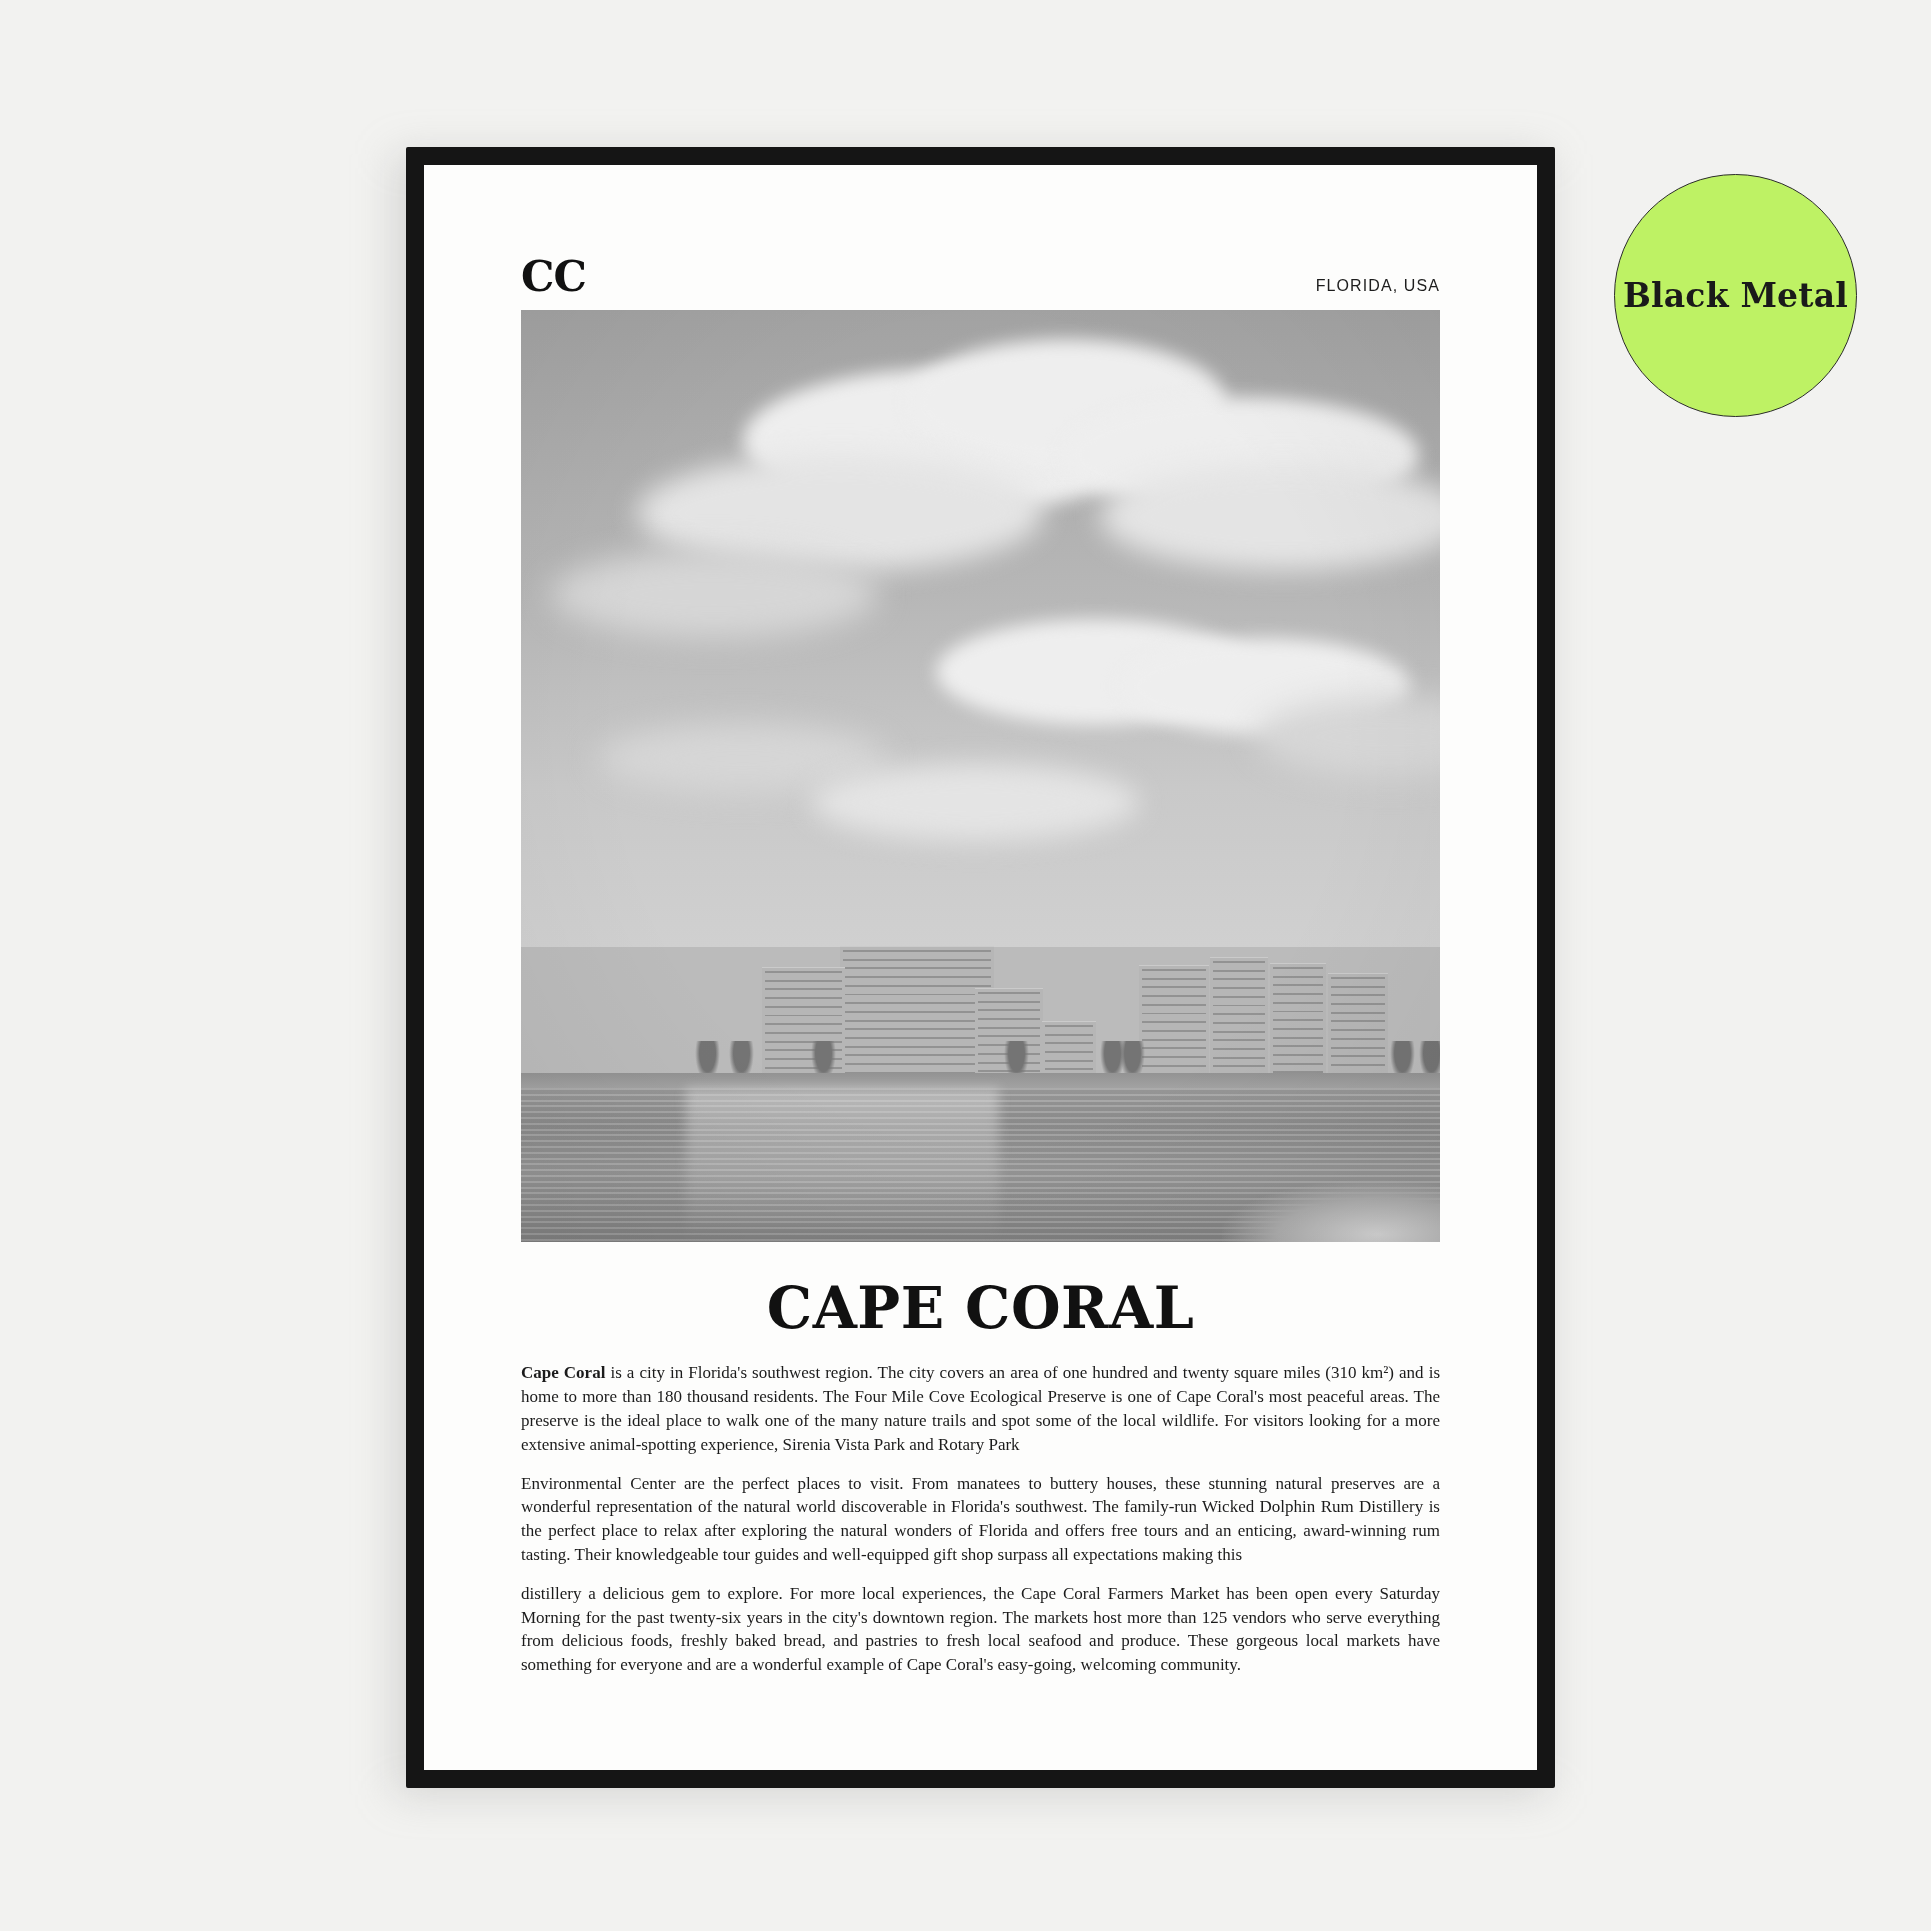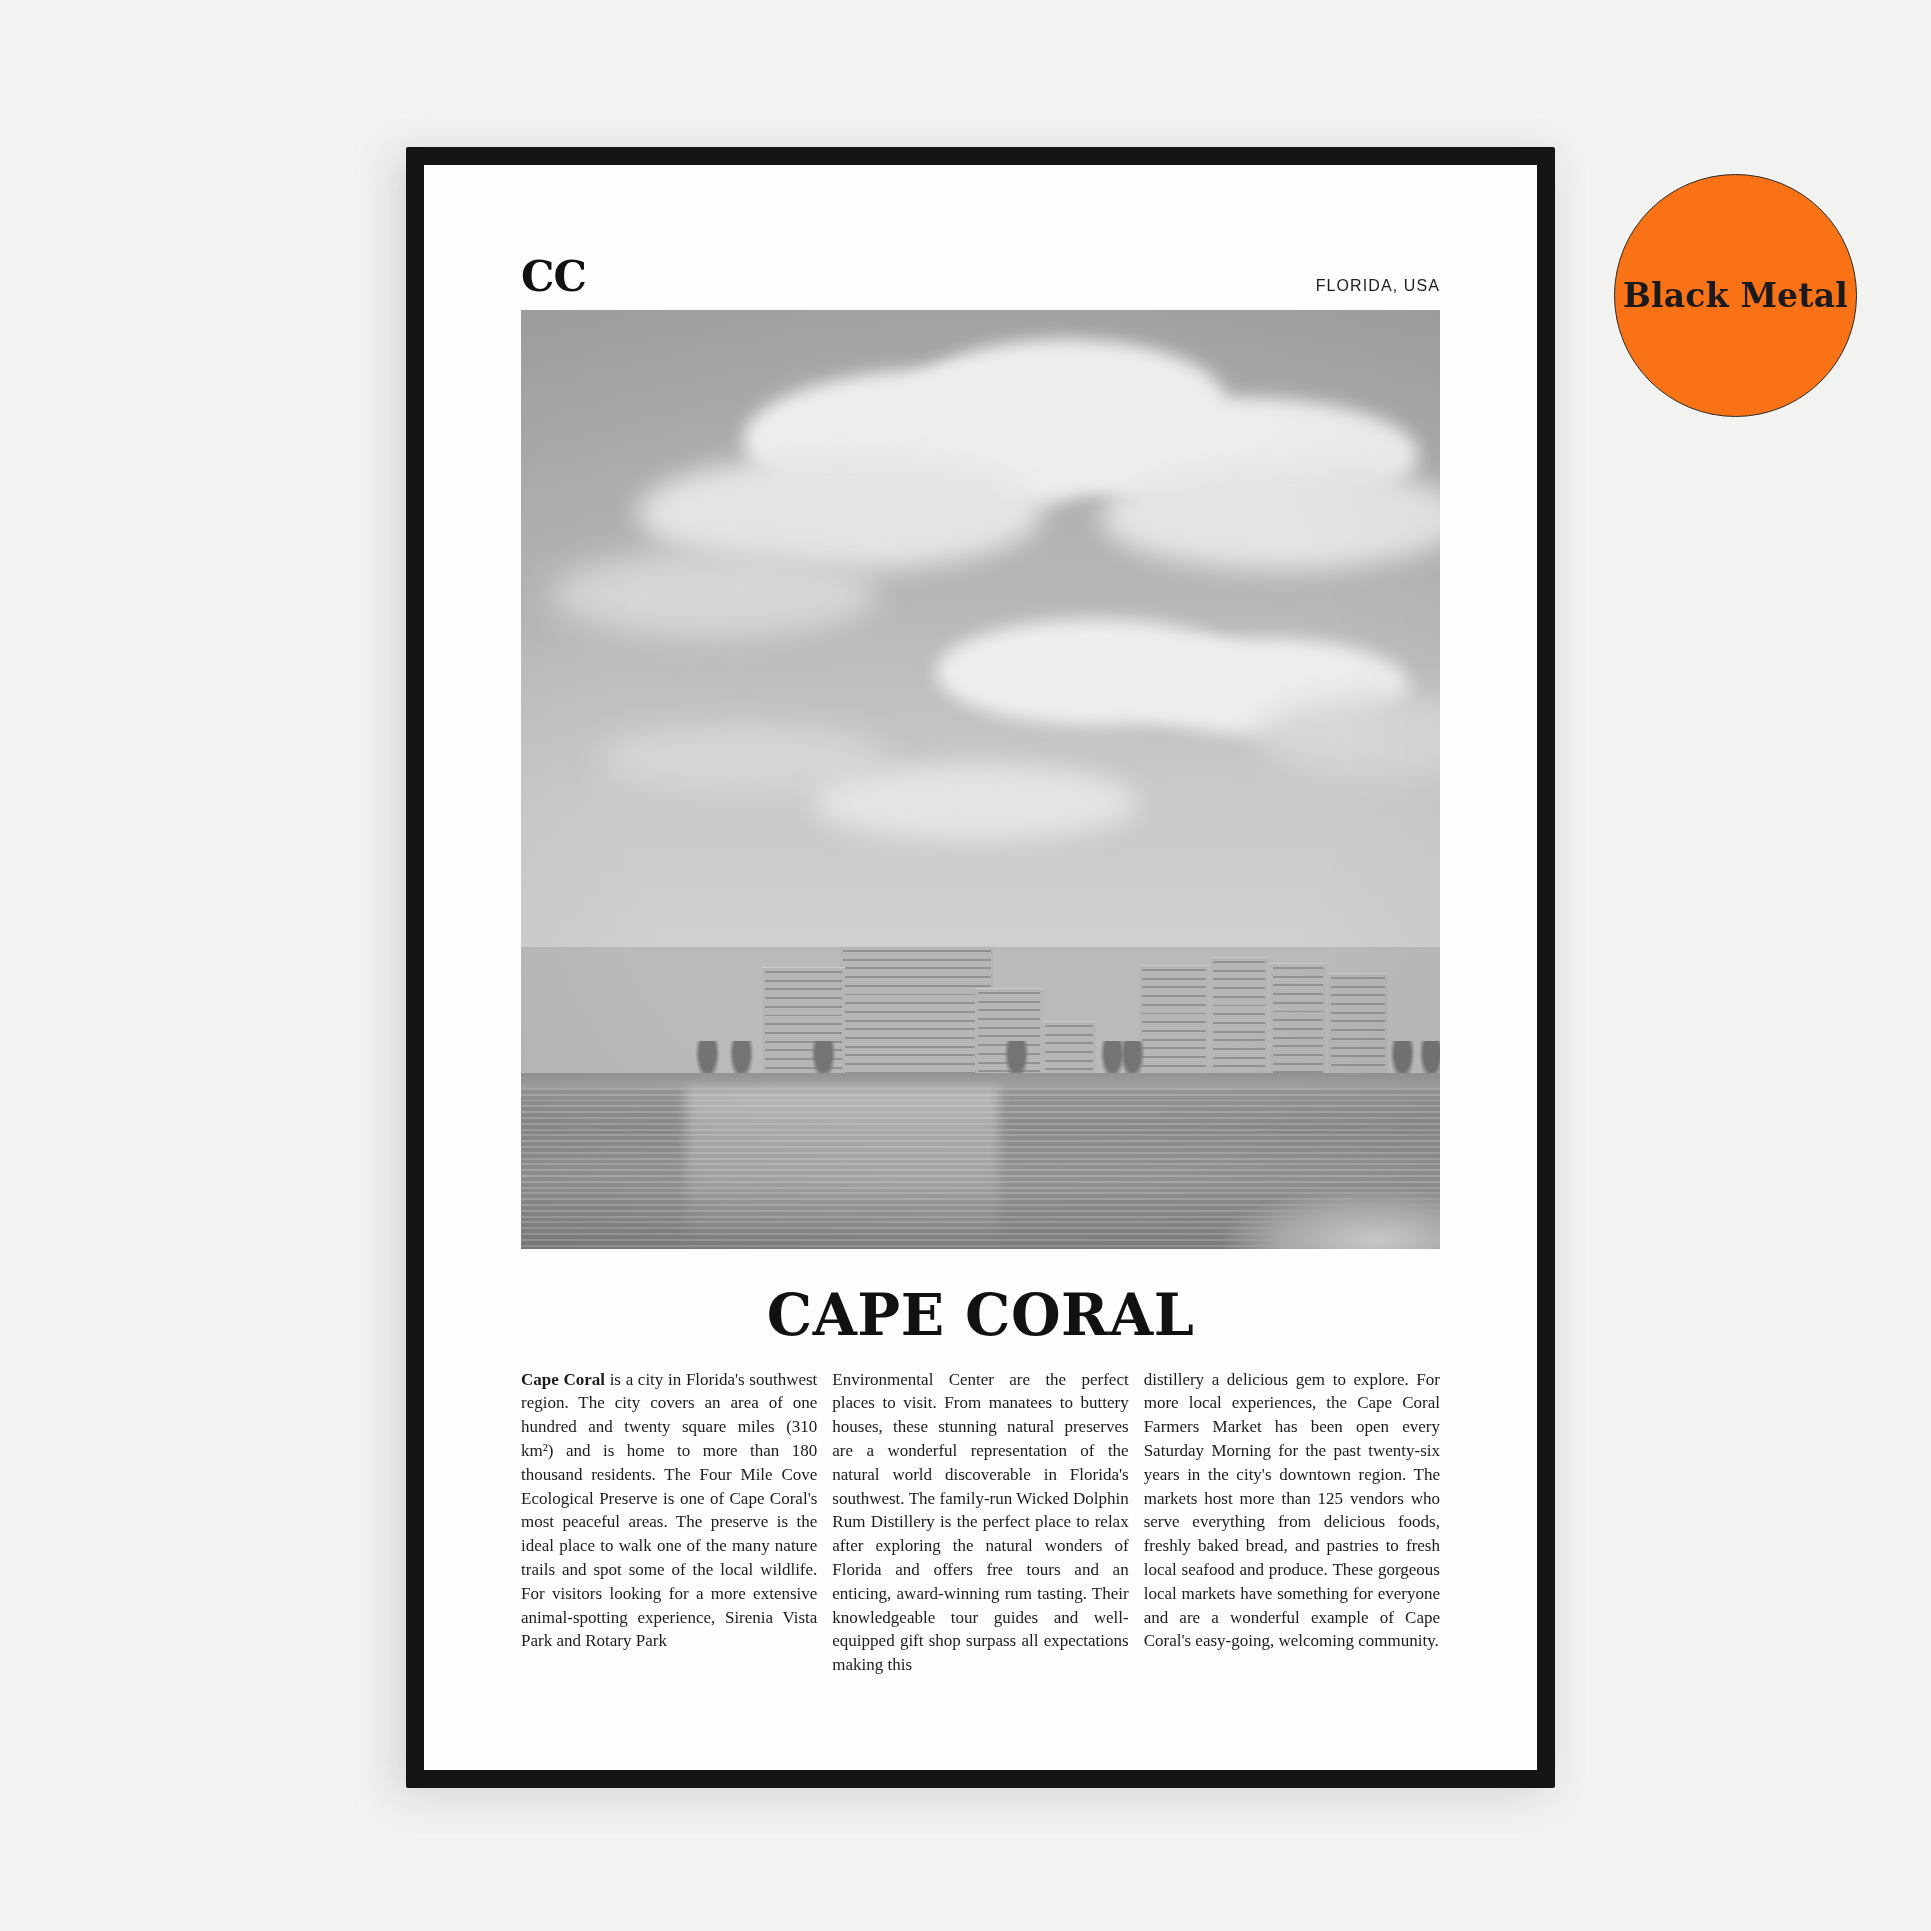--- a/index.html
+++ b/index.html
@@ -17,21 +17,21 @@
 
   
   .badge {
     position: absolute;
     left: 1614px;
     top: 174px;
     width: 243px;
     height: 243px;
     border: 1.9px solid #2b2b2b;
     border-radius: 50%;
-    background: #f97316;
+    background: #bef264;
     display: flex;
     align-items: center;
     justify-content: center;
     box-sizing: border-box;
   }
   .badge-label {
     font-family: "DejaVu Serif", serif;
     font-weight: bold;
     font-size: 33px;
     color: #1a1a1a;
@@ -204,20 +204,21 @@
     letter-spacing: 0.5px;
     color: #111;
     margin: 37px 0 25px 0;
     line-height: 1;
   }
 
   
   .columns {
     display: flex;
     gap: 15px;
+    flex-direction: column;
   }
   .col {
     flex: 1 1 0;
     font-family: "Liberation Serif", serif;
     font-size: 17px;
     line-height: 1.40;
     text-align: justify;
     text-justify: inter-word;
     color: #1b1b1b;
     hyphens: auto;

